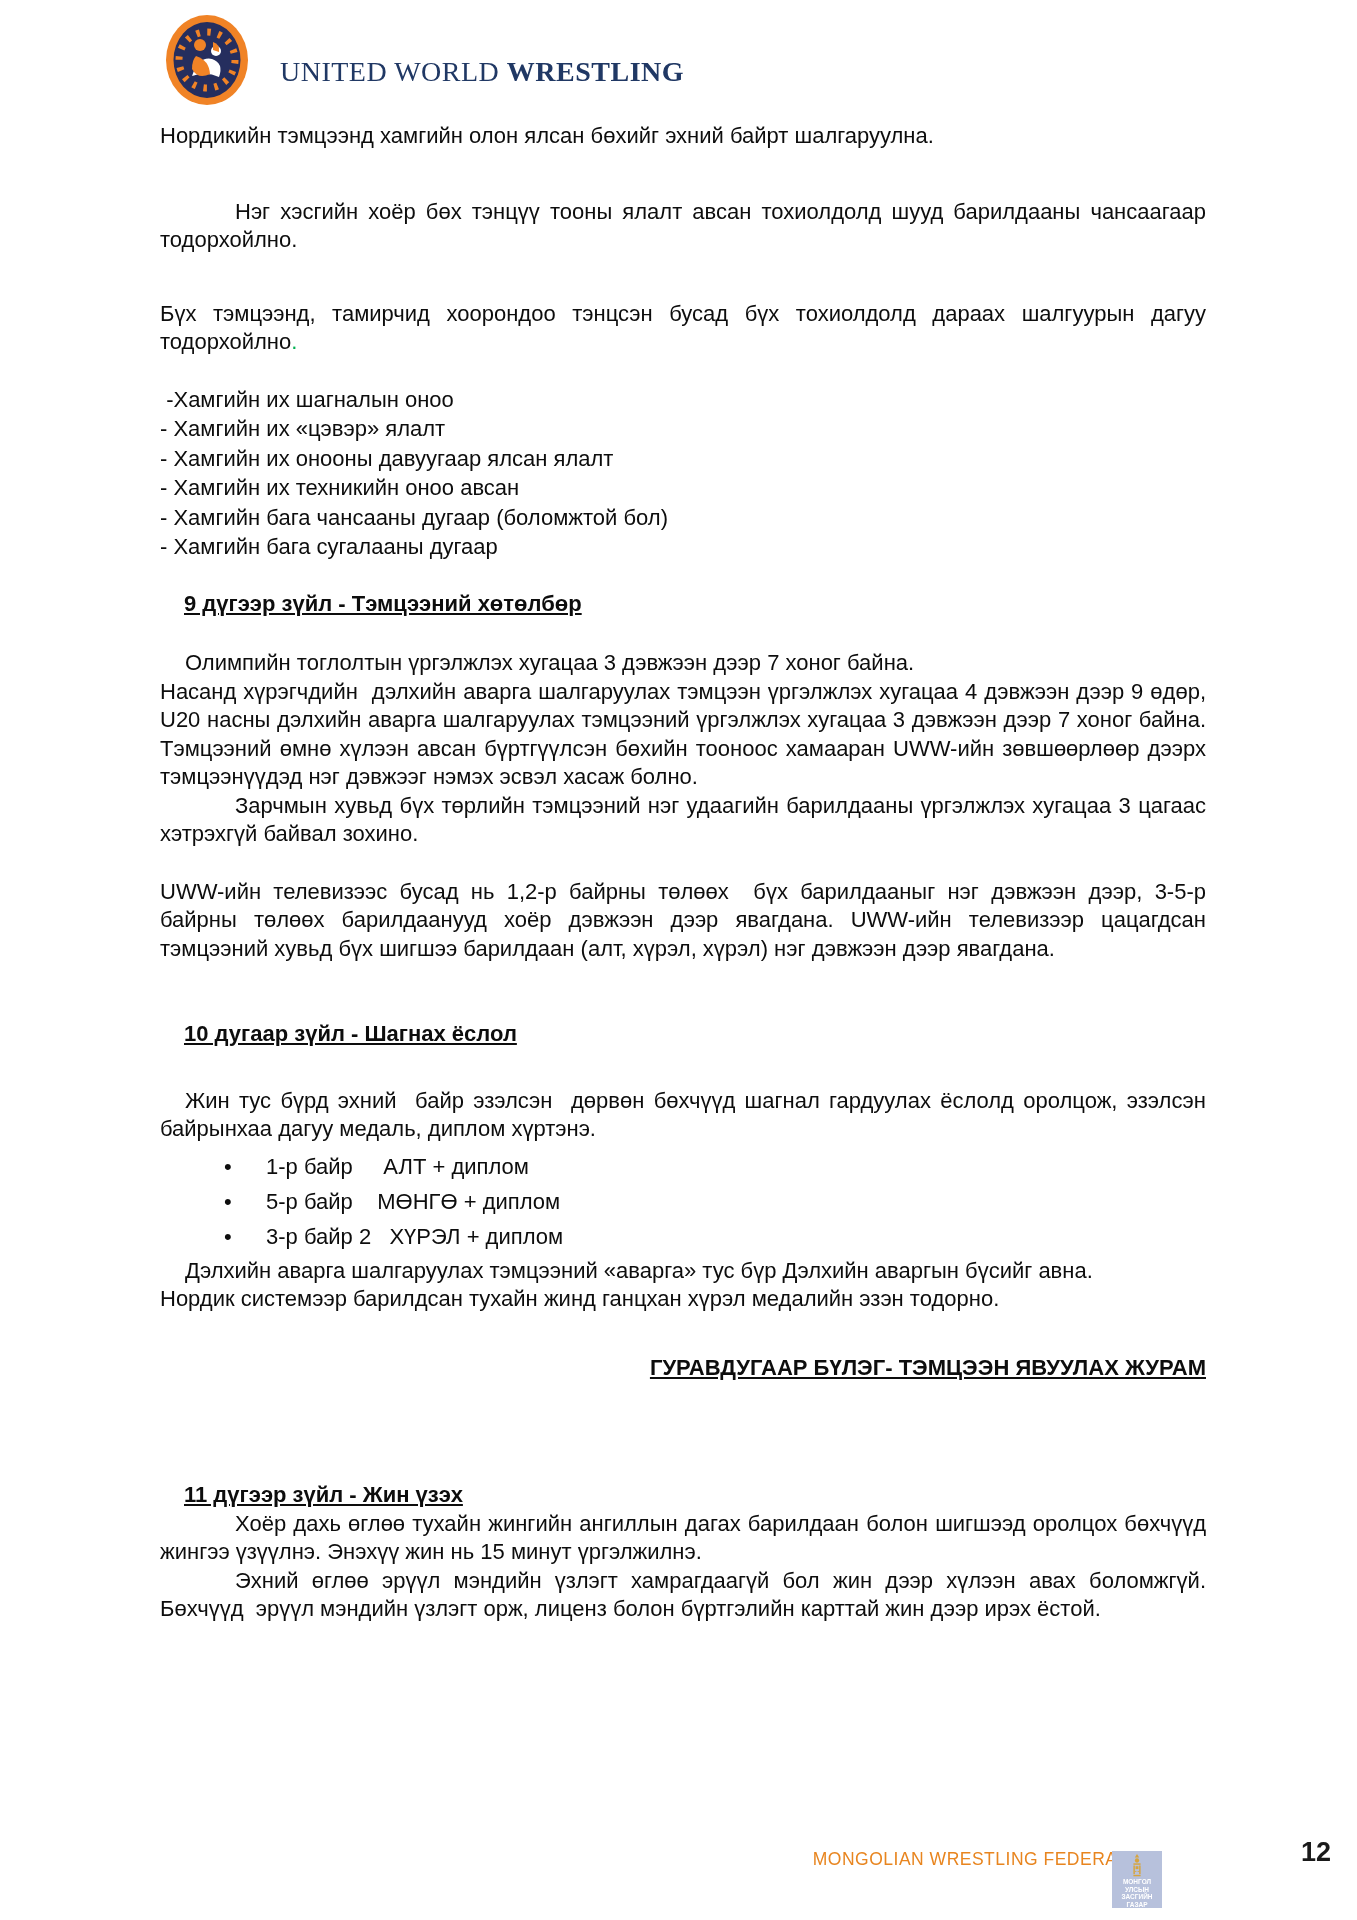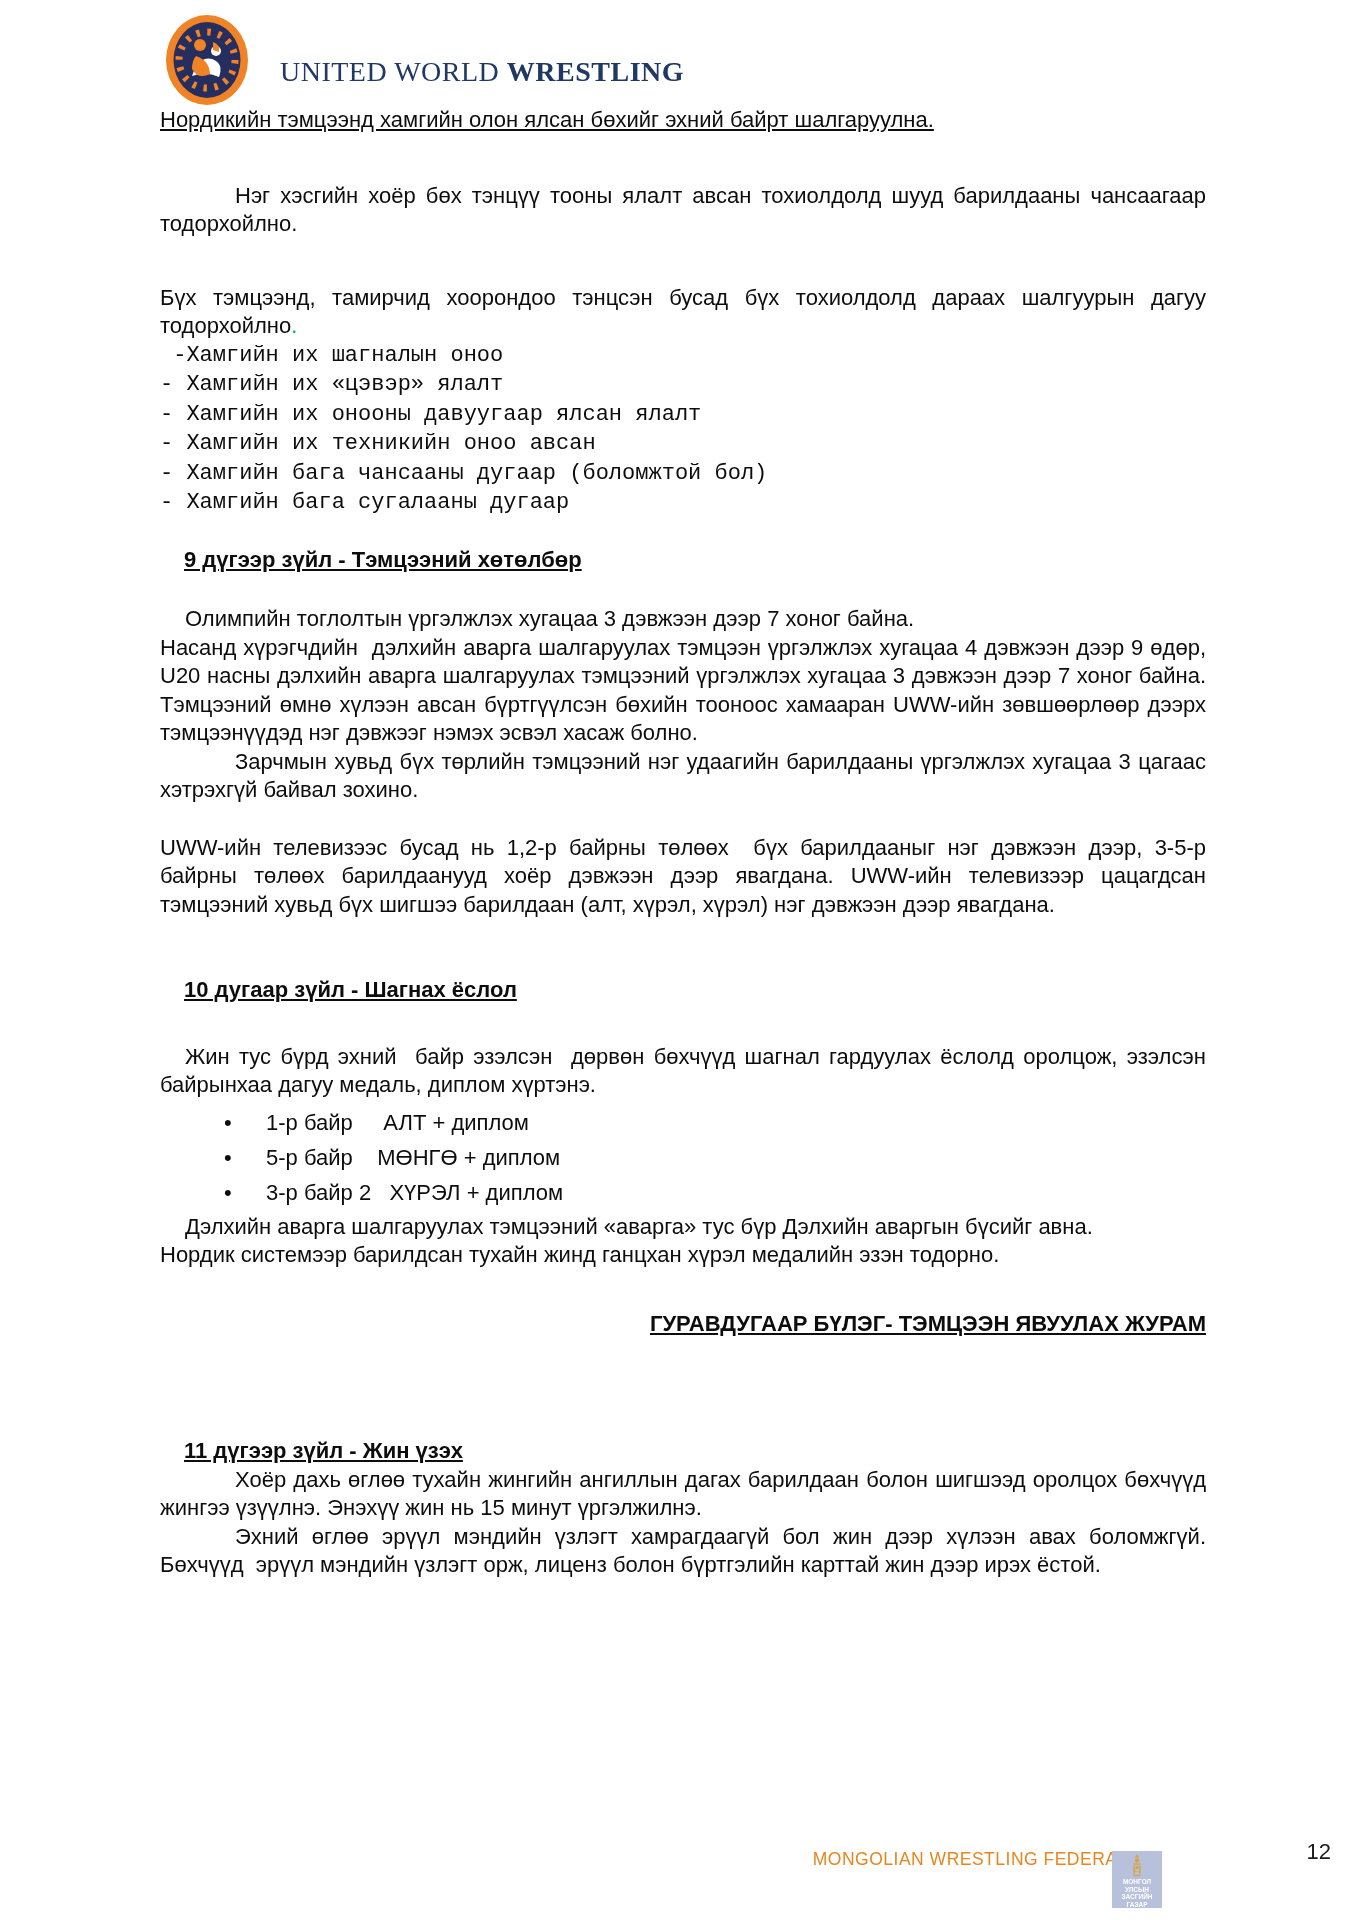--- a/index.html
+++ b/index.html
@@ -22,26 +22,26 @@
     position:absolute; left:120px; top:58px;
     font-family:"Liberation Serif", serif;
     font-size:28px; color:#203864; letter-spacing:0.5px;
     white-space:nowrap;
   }
   .brand .b { font-weight:bold; }
 
   p, .para { margin:0; text-align:justify; white-space:pre-wrap; }
   .nojust { text-align:left; }
 
-  .p1 { margin-top:0;text-decoration:underline; }
+  .p1 { margin-top:16px; }
   .p2 { margin-top:47px; text-indent:75px; }
   .p3 { margin-top:45px; }
   .green { color:#00b050; }
 
-  .criteria { line-height:29.5px;font-family:Liberation Mono, monospace; }
+  .criteria { margin-top:28px; line-height:29.5px; }
   .criteria div { white-space:pre-wrap; }
 
   .heading { margin-top:28px; padding-left:24px; font-weight:bold; }
   .heading .u, .chapter .u { text-decoration:underline; }
 
   .s9p1 { margin-top:31px; text-indent:25px; }
   .s9p3 { text-indent:75px; }
   .s9p4 { margin-top:29px; }
 
   .h10 { margin-top:57px; }
@@ -61,21 +61,21 @@
   .s11first { margin-top:24px; }
 
   
   .footer-text {
     position:absolute; top:1845px; right:197px;
     font-size:17.5px; color:#e8851f; letter-spacing:0.5px;
     white-space:nowrap;
   }
   .page-num {
     position:absolute; top:1838px; right:26px;
-    font-size:22px; color:#1a1a1a;
+    font-size:27px; color:#1a1a1a;font-weight:bold;
   }
   .gov-logo {
     position:absolute; top:1851px; left:1112px;
     width:50px; height:57px; background:#b7c1dc;
     display:flex; flex-direction:column; align-items:center;
   }
   .gov-logo svg { margin-top:3px; }
   .gov-text {
     font-size:6.5px; line-height:7.5px; color:#ffffff;
     text-align:center; font-weight:bold; white-space:pre-line;

